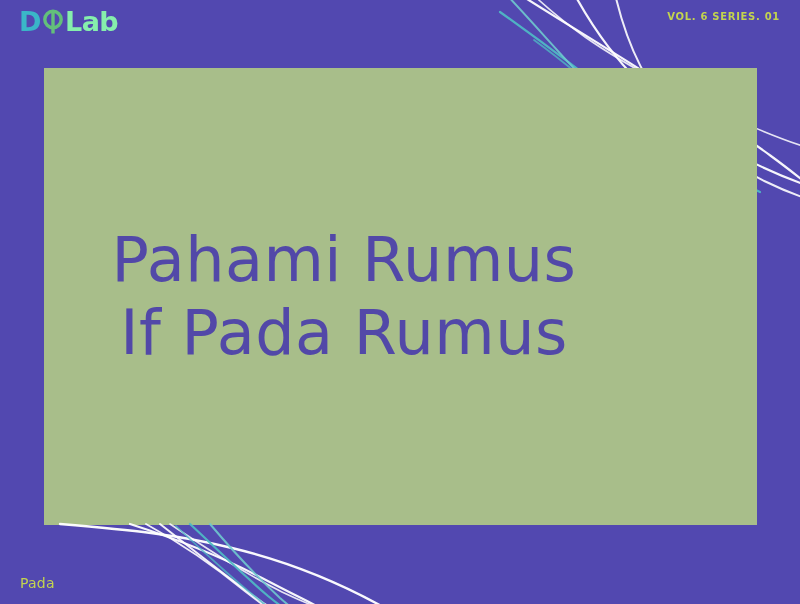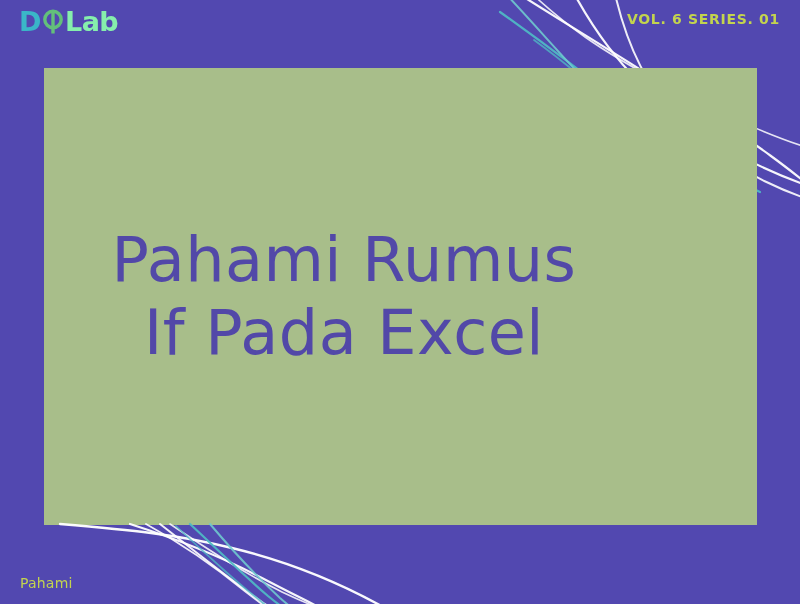--- a/index.html
+++ b/index.html
@@ -62,21 +62,21 @@
 
   .logo-q svg { display: block; }
 
   .vol {
     position: absolute;
     right: 20px;
     top: 11px;
     z-index: 5;
     color: #c3d44e;
     font-family: "DejaVu Sans", sans-serif;
-    font-size: 14px;
+    font-size: 10px;
     font-weight: bold;
     letter-spacing: 0.7px;
     white-space: nowrap;
   }
 
   
   .title-wrap {
     position: absolute;
     left: 44px;
     top: 68px;
@@ -127,21 +127,21 @@
       <path d="M 500,12 C 545,44 585,74 630,110 C 672,145 718,172 760,192" stroke="#4FB8C4" stroke-width="2.2" opacity="0.95"></path>
       <path d="M 504,-8 C 540,30 570,66 608,104 C 650,146 700,178 742,198" stroke="#6FC9CE" stroke-width="2.0" opacity="0.9"></path>
       <path d="M 534,40 C 570,66 600,92 636,124 C 676,158 716,184 752,202" stroke="#4FB8C4" stroke-width="1.8" opacity="0.8"></path>
     </g>
   </svg>
 
   <div class="panel"></div>
 
   <div class="title-wrap">
     <div class="title-line">Pahami Rumus</div>
-    <div class="title-line">If Pada Excel</div>
+    <div class="title-line">If Pada Rumus</div>
   </div>
 
   <svg class="decor decor-bottom" viewBox="0 0 800 604">
     <g fill="none" stroke-linecap="round">
       <path d="M 60,524 C 130,530 175,534 232,548 C 290,562 340,582 392,612" stroke="#FFFFFF" stroke-width="2.4" opacity="0.97"></path>
       <path d="M 130,524 C 180,540 220,556 262,578 C 300,598 330,612 350,624" stroke="#FFFFFF" stroke-width="2.2" opacity="0.95"></path>
       <path d="M 146,524 C 186,546 214,566 246,592 C 272,612 292,626 308,636" stroke="#FFFFFF" stroke-width="1.8" opacity="0.9"></path>
       <path d="M 160,524 C 196,552 228,578 262,602 C 300,628 340,646 372,656" stroke="#FFFFFF" stroke-width="2.0" opacity="0.92"></path>
       <path d="M 170,524 C 206,548 242,572 282,592 C 324,612 368,626 404,634" stroke="#FFFFFF" stroke-width="1.6" opacity="0.85"></path>
       <path d="M 190,524 C 216,548 240,572 268,596 C 300,622 336,642 366,654" stroke="#4FB8C4" stroke-width="2.2" opacity="0.95"></path>
@@ -156,15 +156,15 @@
       <svg width="24" height="27" viewBox="0 0 24 27" aria-hidden="true">
         <circle cx="12" cy="11.5" r="8.2" fill="none" stroke="#63c07a" stroke-width="3.4"></circle>
         <line x1="12" y1="2.5" x2="12" y2="25.5" stroke="#63c07a" stroke-width="3.4"></line>
       </svg>
     </span>
     <span class="logo-lab">Lab</span>
   </div>
 
   <div class="vol">VOL. 6 SERIES. 01</div>
 
-  <div class="footer-left">Pahami</div>
+  <div class="footer-left">Pada</div>
 
 </div>
 
 </body></html>

